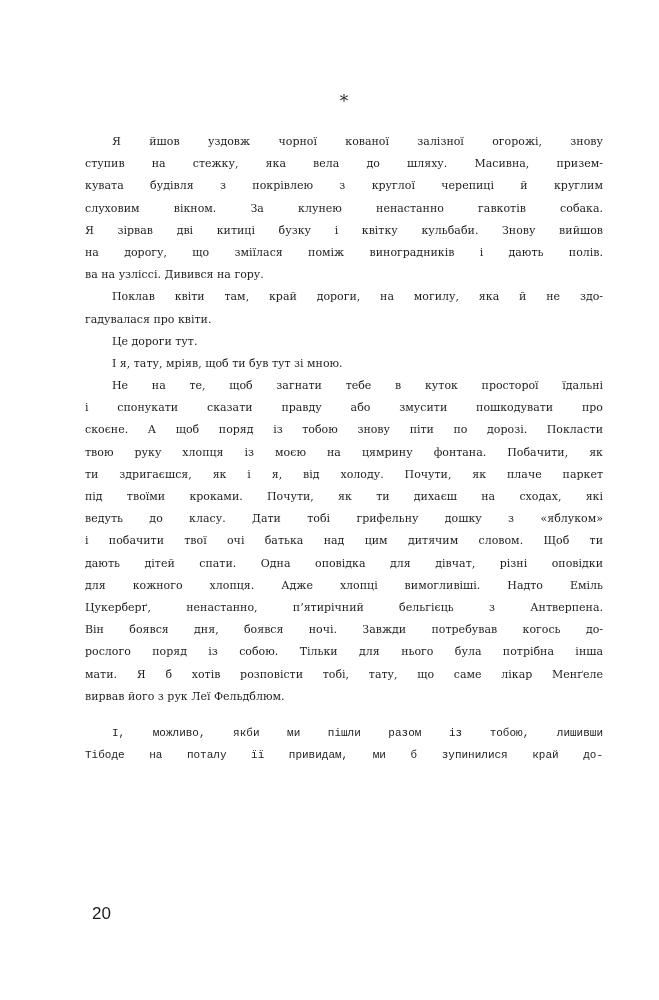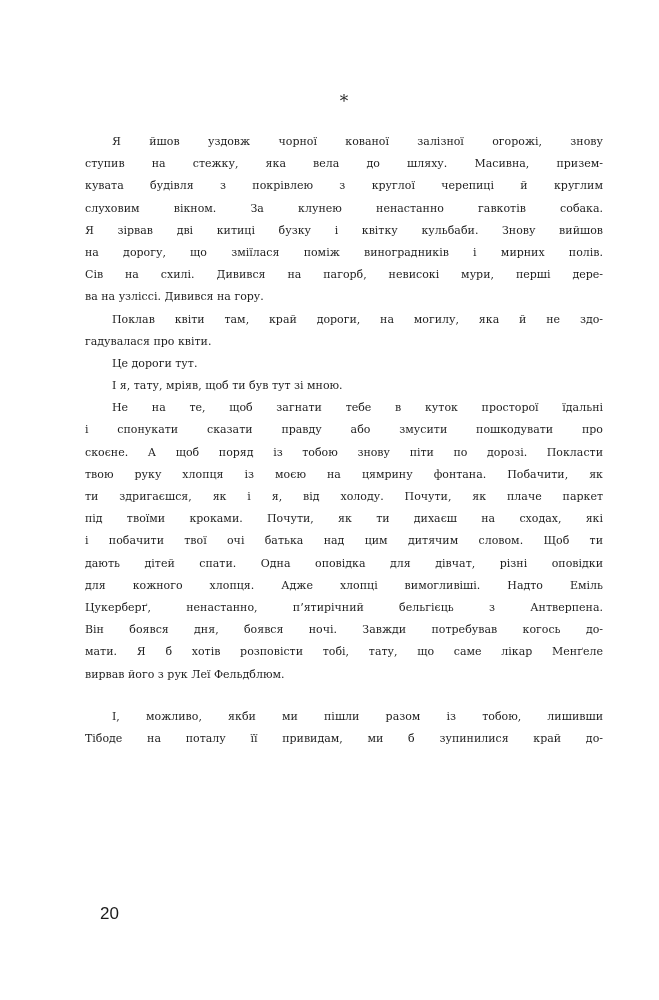--- a/index.html
+++ b/index.html
@@ -32,83 +32,85 @@
     top: 131px;
     width: 518px;
     font-size: 11px;
     line-height: 22.2px;
   }
   .para {
     margin: 0;
     padding: 0;
   }
   .para.gap-before {
-    margin-top: 20px;
+    margin-top: 14px;
+    font-family: Liberation Mono, monospace;
   }
   .line {
     height: 22.2px;
     text-align: justify;
     text-align-last: justify;
     overflow: visible;
   }
   .line.first {
     text-indent: 27px;
   }
   .line.last {
     text-align-last: left;
   }
   .pagenum {
     position: absolute;
-    left: 100px;
+    left: 92px;
     top: 903px;
     font-family: "Liberation Sans", "DejaVu Sans", sans-serif;
     font-size: 17px;
     line-height: 22px;
     color: #1b1b1b;
   }
 </style>
 </head>
 <body>
 
 <div class="book-page">
   <div class="divider">*</div>
 
   <div class="textblock" id="textblock">
       <div class="para">
         <div class="line first">Я йшов уздовж чорної кованої залізної огорожі, знову</div>
         <div class="line">ступив на стежку, яка вела до шляху. Масивна, призем-</div>
         <div class="line">кувата будівля з покрівлею з круглої черепиці й круглим</div>
         <div class="line">слуховим вікном. За клунею ненастанно гавкотів собака.</div>
         <div class="line">Я зірвав дві китиці бузку і квітку кульбаби. Знову вийшов</div>
-        <div class="line">на дорогу, що зміїлася поміж виноградників і мирних полів.</div>
-        <div class="line">Сів на схилі. Дивився на пагорб, невисокі мури, перші дере-</div>
+        <div class="line">на дорогу, що зміїлася поміж виноградників і дають полів.</div>
         <div class="line last">ва на узліссі. Дивився на гору.</div>
       </div>
       <div class="para">
         <div class="line first">Поклав квіти там, край дороги, на могилу, яка й не здо-</div>
         <div class="line last">гадувалася про квіти.</div>
       </div>
       <div class="para">
         <div class="line first last">Це дороги тут.</div>
       </div>
       <div class="para">
         <div class="line first last">І я, тату, мріяв, щоб ти був тут зі мною.</div>
       </div>
       <div class="para">
         <div class="line first">Не на те, щоб загнати тебе в куток просторої їдальні</div>
         <div class="line">і спонукати сказати правду або змусити пошкодувати про</div>
         <div class="line">скоєне. А щоб поряд із тобою знову піти по дорозі. Покласти</div>
         <div class="line">твою руку хлопця із моєю на цямрину фонтана. Побачити, як</div>
         <div class="line">ти здригаєшся, як і я, від холоду. Почути, як плаче паркет</div>
         <div class="line">під твоїми кроками. Почути, як ти дихаєш на сходах, які</div>
+        <div class="line">ведуть до класу. Дати тобі грифельну дошку з «яблуком»</div>
         <div class="line">і побачити твої очі батька над цим дитячим словом. Щоб ти</div>
         <div class="line">дають дітей спати. Одна оповідка для дівчат, різні оповідки</div>
         <div class="line">для кожного хлопця. Адже хлопці вимогливіші. Надто Еміль</div>
         <div class="line">Цукерберґ, ненастанно, п’ятирічний бельгієць з Антверпена.</div>
         <div class="line">Він боявся дня, боявся ночі. Завжди потребував когось до-</div>
+        <div class="line">рослого поряд із собою. Тільки для нього була потрібна інша</div>
         <div class="line">мати. Я б хотів розповісти тобі, тату, що саме лікар Менґеле</div>
         <div class="line last">вирвав його з рук Леї Фельдблюм.</div>
       </div>
       <div class="para gap-before">
         <div class="line first">І, можливо, якби ми пішли разом із тобою, лишивши</div>
         <div class="line">Тібоде на поталу її привидам, ми б зупинилися край до-</div>
       </div>
     </div>
 
   <div class="pagenum">20</div>

